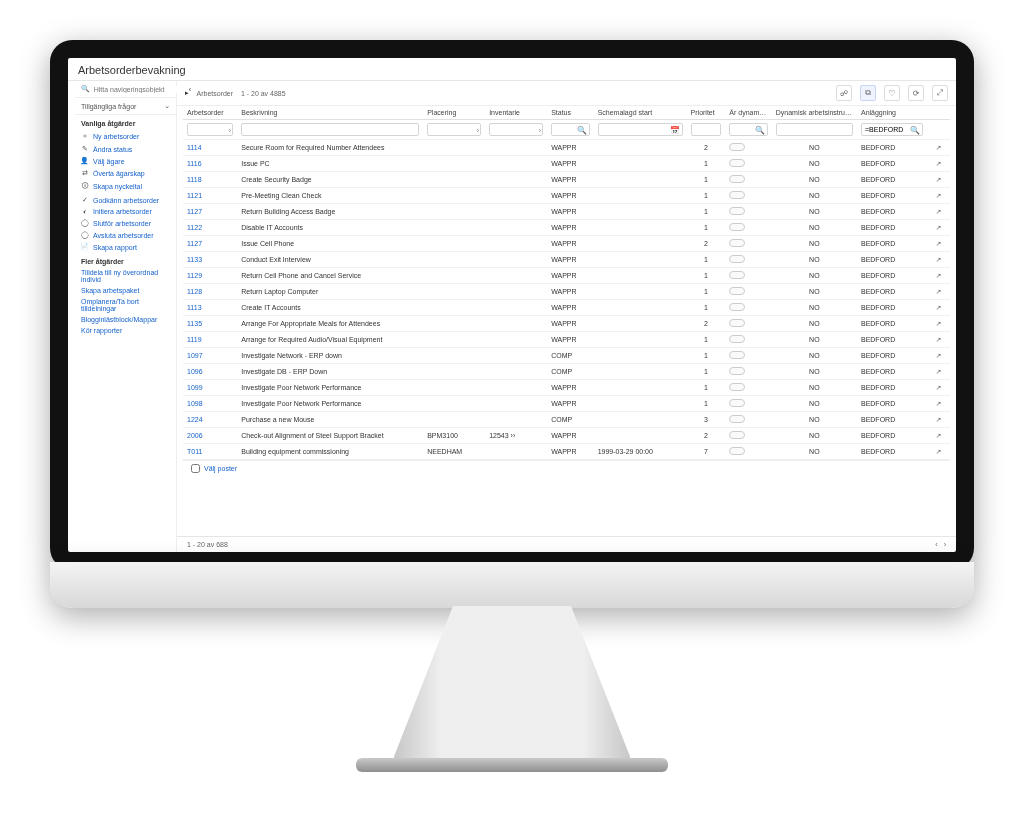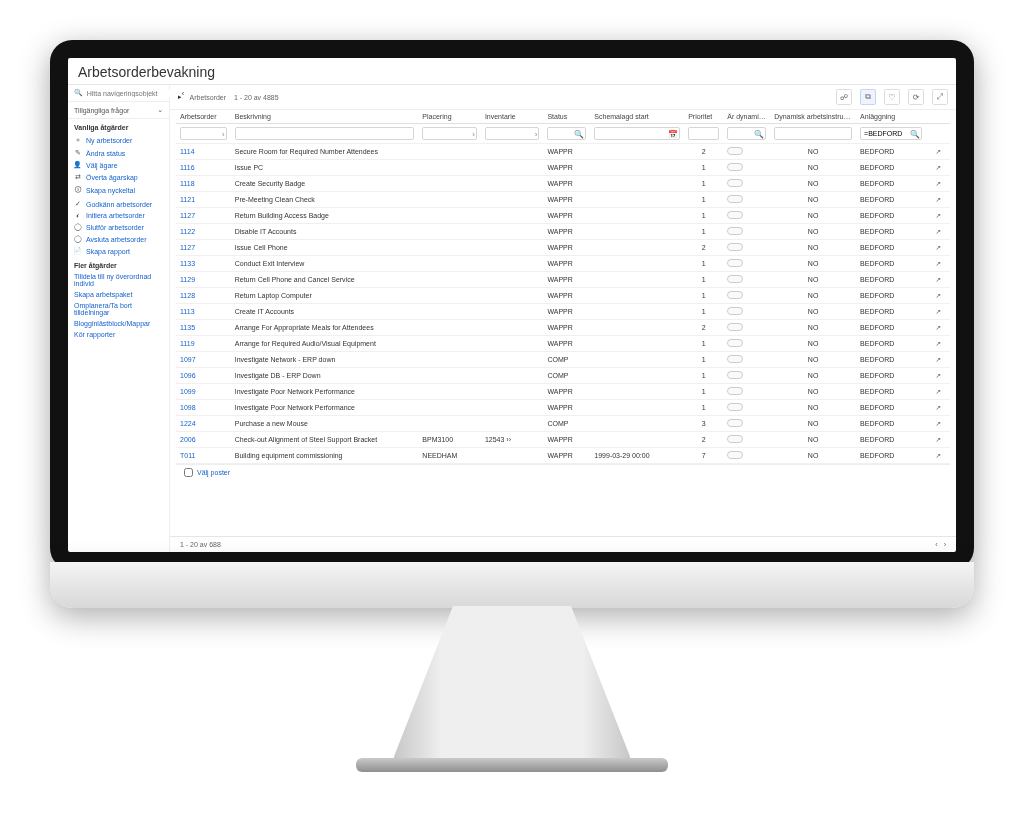--- a/index.html
+++ b/index.html
@@ -50,26 +50,26 @@
   .monitor-base {
     position: absolute;
     left: 356px; top: 758px;
     width: 312px; height: 14px;
     background: linear-gradient(#c9c9c9,#8f8f8f);
     border-radius: 6px;
   }
 
   
   .app-title {
-    font-size: 14px;
+    font-size: 11px;
     font-weight: 500;
     padding: 6px 10px 4px;
     border-bottom: 1px solid #e6e6e6;
   }
-  .app-body { flex: 1; display: flex; min-height: 0; }
+  .app-body { flex: 1; display: flex; min-height: 0; padding-left: 7px; }
 
   
   .sidebar {
     width: 102px;
     border-right: 1px solid #eee;
     display: flex; flex-direction: column;
   }
   .sb-search {
     padding: 4px 6px;
     border-bottom: 1px solid #eee;

